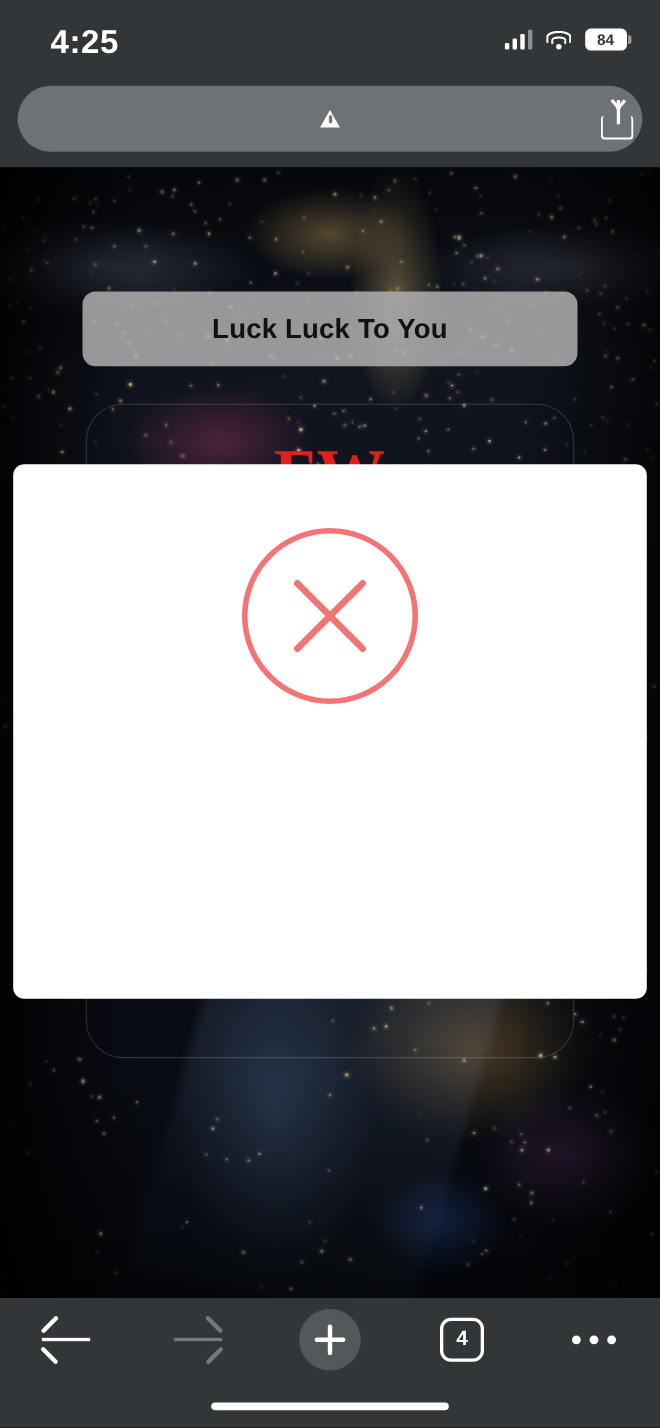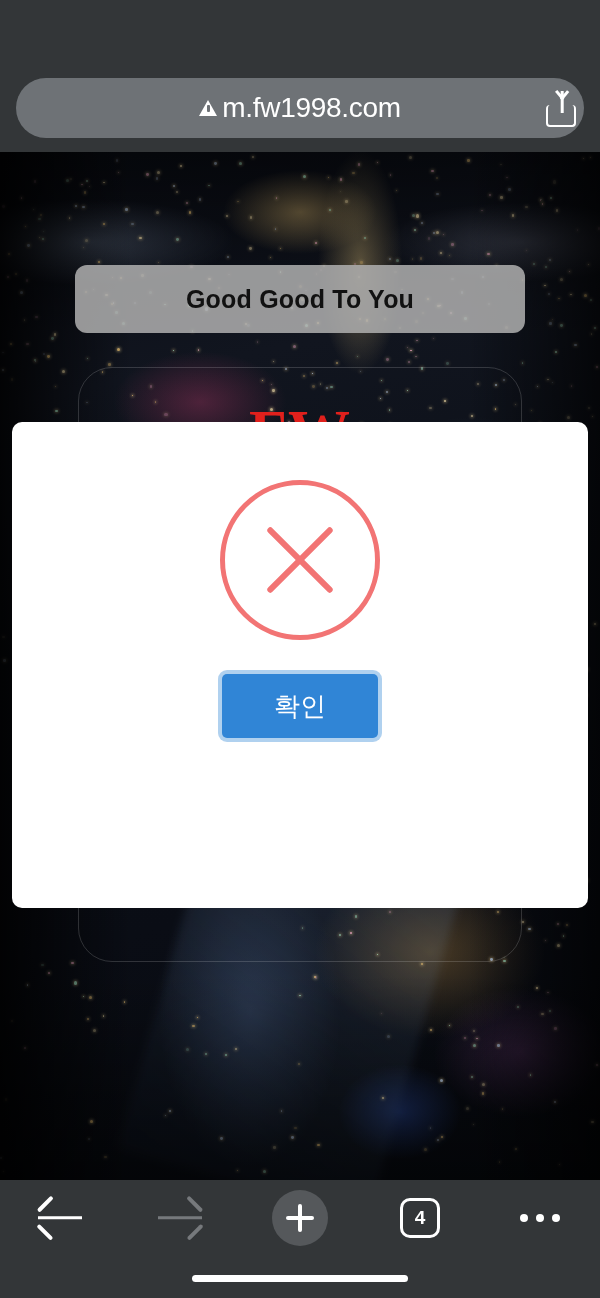--- a/index.html
+++ b/index.html
@@ -754,40 +754,60 @@
       <span class="dot" style="left:320.3px;top:231.4px;width:1.2px;height:1.2px;background:#ffe9b0;opacity:0.36;"></span>
       <span class="dot" style="left:87.9px;top:986.4px;width:2.1px;height:2.1px;background:#cfe4ff;opacity:0.27;"></span>
     </div>
   <div id="bg-vignette"></div>
 
   <div id="content-card">
     <div id="site-logo">FW</div>
   </div>
 
   <div id="good-luck-banner">
-    <span>Good Good To You</span>
+    <span>Luck Luck To You</span>
   </div>
 
 </div>
 
 <div id="modal">
   <div id="error-icon">
     <i class="a"></i>
       <i class="b"></i>
   </div>
-  <button id="confirm-btn">확인</button>
 </div>
 
 <div id="browser-top">
+  <div id="status-bar">
+    <div id="status-time">4:25</div>
+    <div id="status-right">
+      <div class="sig-bars">
+        <i></i>
+          <i></i>
+          <i></i>
+          <i></i>
+      </div>
+      <div class="wifi-ic">
+        <span class="w1"></span>
+          <span class="w2"></span>
+          <span class="w3"></span>
+      </div>
+      <div class="battery">
+        <div class="battery-body">
+          <span>84</span>
+        </div>
+        <div class="battery-tip"></div>
+      </div>
+    </div>
+  </div>
 
   <div id="url-bar-row">
     <div id="url-pill">
       <div id="url-inner">
         <div class="warn-tri"></div>
-        <div id="url-text">m.fw1998.com</div>
       </div>
     </div>
     <div id="share-btn">
       <div class="share-box"></div>
       <div class="share-arrow"></div>
     </div>
   </div>
 </div>
 
 <div id="browser-bottom">

